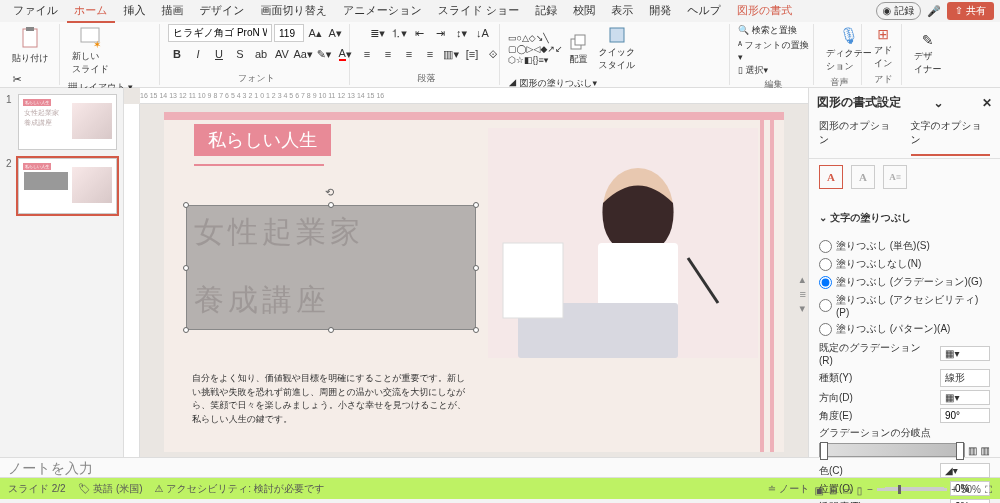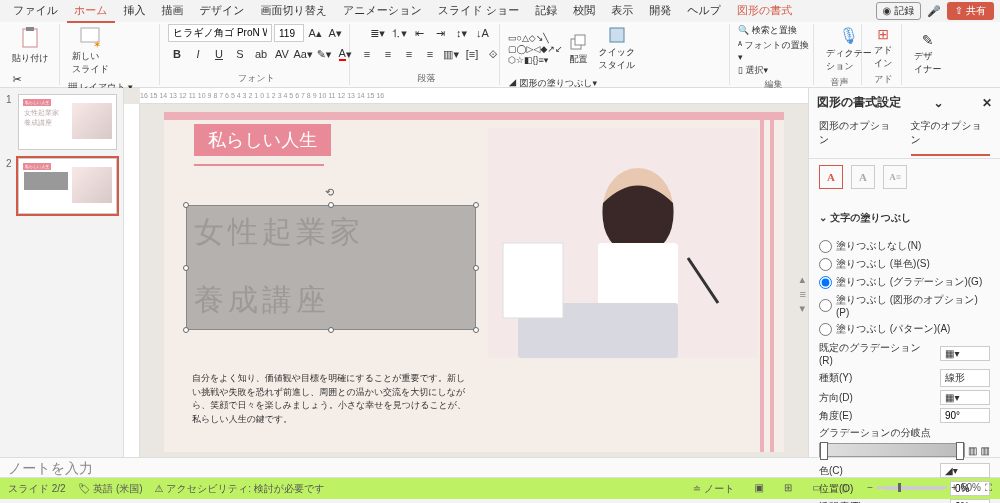--- a/index.html
+++ b/index.html
@@ -3,21 +3,21 @@
 <meta charset="utf-8">
 <style>
 *{box-sizing:border-box;margin:0;padding:0;font-family:"Yu Gothic UI","Meiryo",sans-serif}
 body{width:1000px;height:503px;background:#f3f3f3;font-size:11px;color:#333;overflow:hidden}
 .titlebar{height:22px;background:#f3f3f3;display:flex;align-items:center;padding:0 6px;gap:8px}
 .tabs{display:flex;gap:2px;font-size:11px}
 .tab{padding:3px 7px;cursor:pointer}
 .tab.active{border-bottom:2px solid #d35a47;color:#d35a47}
 .tab.format{color:#d35a47}
 .titleright{margin-left:auto;display:flex;gap:6px;align-items:center}
-.rec{border:1px solid #999;border-radius:3px;padding:1px 6px;font-size:10px}
+.rec{border:1px solid #999;border-radius:9px;padding:1px 6px;font-size:10px}
 .share{background:#d35a47;color:#fff;border-radius:3px;padding:2px 8px;font-size:10px}
 .ribbon{height:66px;background:#fafafa;border-bottom:1px solid #ddd;display:flex;padding:2px 4px;gap:4px}
 .rgroup{display:flex;flex-direction:column;padding:0 4px;border-right:1px solid #e3e3e3}
 .rgroup:last-child{border-right:none}
 .rbody{flex:1;display:flex;align-items:center;gap:3px;flex-wrap:wrap}
 .rlabel{font-size:9px;color:#666;text-align:center;padding-top:1px}
 .ribbtn{display:flex;flex-direction:column;align-items:center;padding:2px 4px;cursor:pointer;font-size:9px;gap:2px}
 .ribbtn svg,.smbtn svg{display:block}
 .smbtn{width:18px;height:18px;display:flex;align-items:center;justify-content:center;cursor:pointer}
 .fontsel{border:1px solid #ccc;padding:1px 4px;font-size:10px;background:#fff;height:18px}
@@ -50,21 +50,21 @@
 .pane-section h4{font-size:10px;font-weight:600;margin:12px 0}
 .radio{display:flex;align-items:center;gap:4px;padding:2px 0;font-size:10px}
 .radio input{margin:0}
 .proprow{display:flex;align-items:center;gap:6px;margin:3px 0;font-size:10px}
 .proprow label{flex:1}
 .proprow .val{border:1px solid #ccc;background:#fff;padding:1px 4px;width:50px;font-size:10px}
 .gradbar{height:14px;background:linear-gradient(90deg,#e0e0e0,#bbb);border:1px solid #999;margin:3px 0;position:relative}
 .gradbar .stop{position:absolute;top:-2px;width:8px;height:18px;background:#fff;border:1px solid #666}
 .notes{height:20px;background:#fafafa;border-top:1px solid #ddd;padding:2px 8px;font-size:14px;color:#888}
 .status{height:22px;background:#bef264;border-top:1px solid #ddd;display:flex;align-items:center;padding:0 8px;gap:12px;font-size:10px;color:#555}
-.status .right{margin-left:auto;display:flex;gap:20px;align-items:flex-start}
+.status .right{margin-left:auto;display:flex;gap:5px;align-items:flex-end}
 .zoom{display:flex;align-items:center;gap:4px}
 .zslider{width:70px;height:3px;background:#ccc;position:relative}
 .tslide-content{position:absolute;inset:2px;font-size:4px}
 </style>
 </head>
 <body>
 
 <div class="titlebar">
   <div class="tabs">
     <span class="tab">ファイル</span>
@@ -319,33 +319,33 @@
     </div>
     <div class="pane-icons">
       <div class="pane-icon active">A</div>
       <div class="pane-icon" style="color:#aaa">A</div>
       <div class="pane-icon" style="color:#aaa;font-size:9px">A≡</div>
     </div>
     <div class="pane-section">
       <h4>⌄ <span>文字の塗りつぶし</span></h4>
       <label class="radio">
           <input type="radio" name="f" style="">
-          <span>塗りつぶしなし(N)</span>
+          <span>塗りつぶし (単色)(S)</span>
         </label>
       <label class="radio">
           <input type="radio" name="f" style="">
-          <span>塗りつぶし (単色)(S)</span>
+          <span>塗りつぶしなし(N)</span>
         </label>
       <label class="radio">
           <input type="radio" name="f" checked="" style="">
           <span>塗りつぶし (グラデーション)(G)</span>
         </label>
       <label class="radio">
           <input type="radio" name="f" style="">
-          <span>塗りつぶし (図形のオプション)(P)</span>
+          <span>塗りつぶし (アクセシビリティ)(P)</span>
         </label>
       <label class="radio">
           <input type="radio" name="f" style="">
           <span>塗りつぶし (パターン)(A)</span>
         </label>
       <div class="proprow">
           <label>既定のグラデーション(R)</label>
           <span class="val">▦▾</span>
         </div>
       <div class="proprow">

